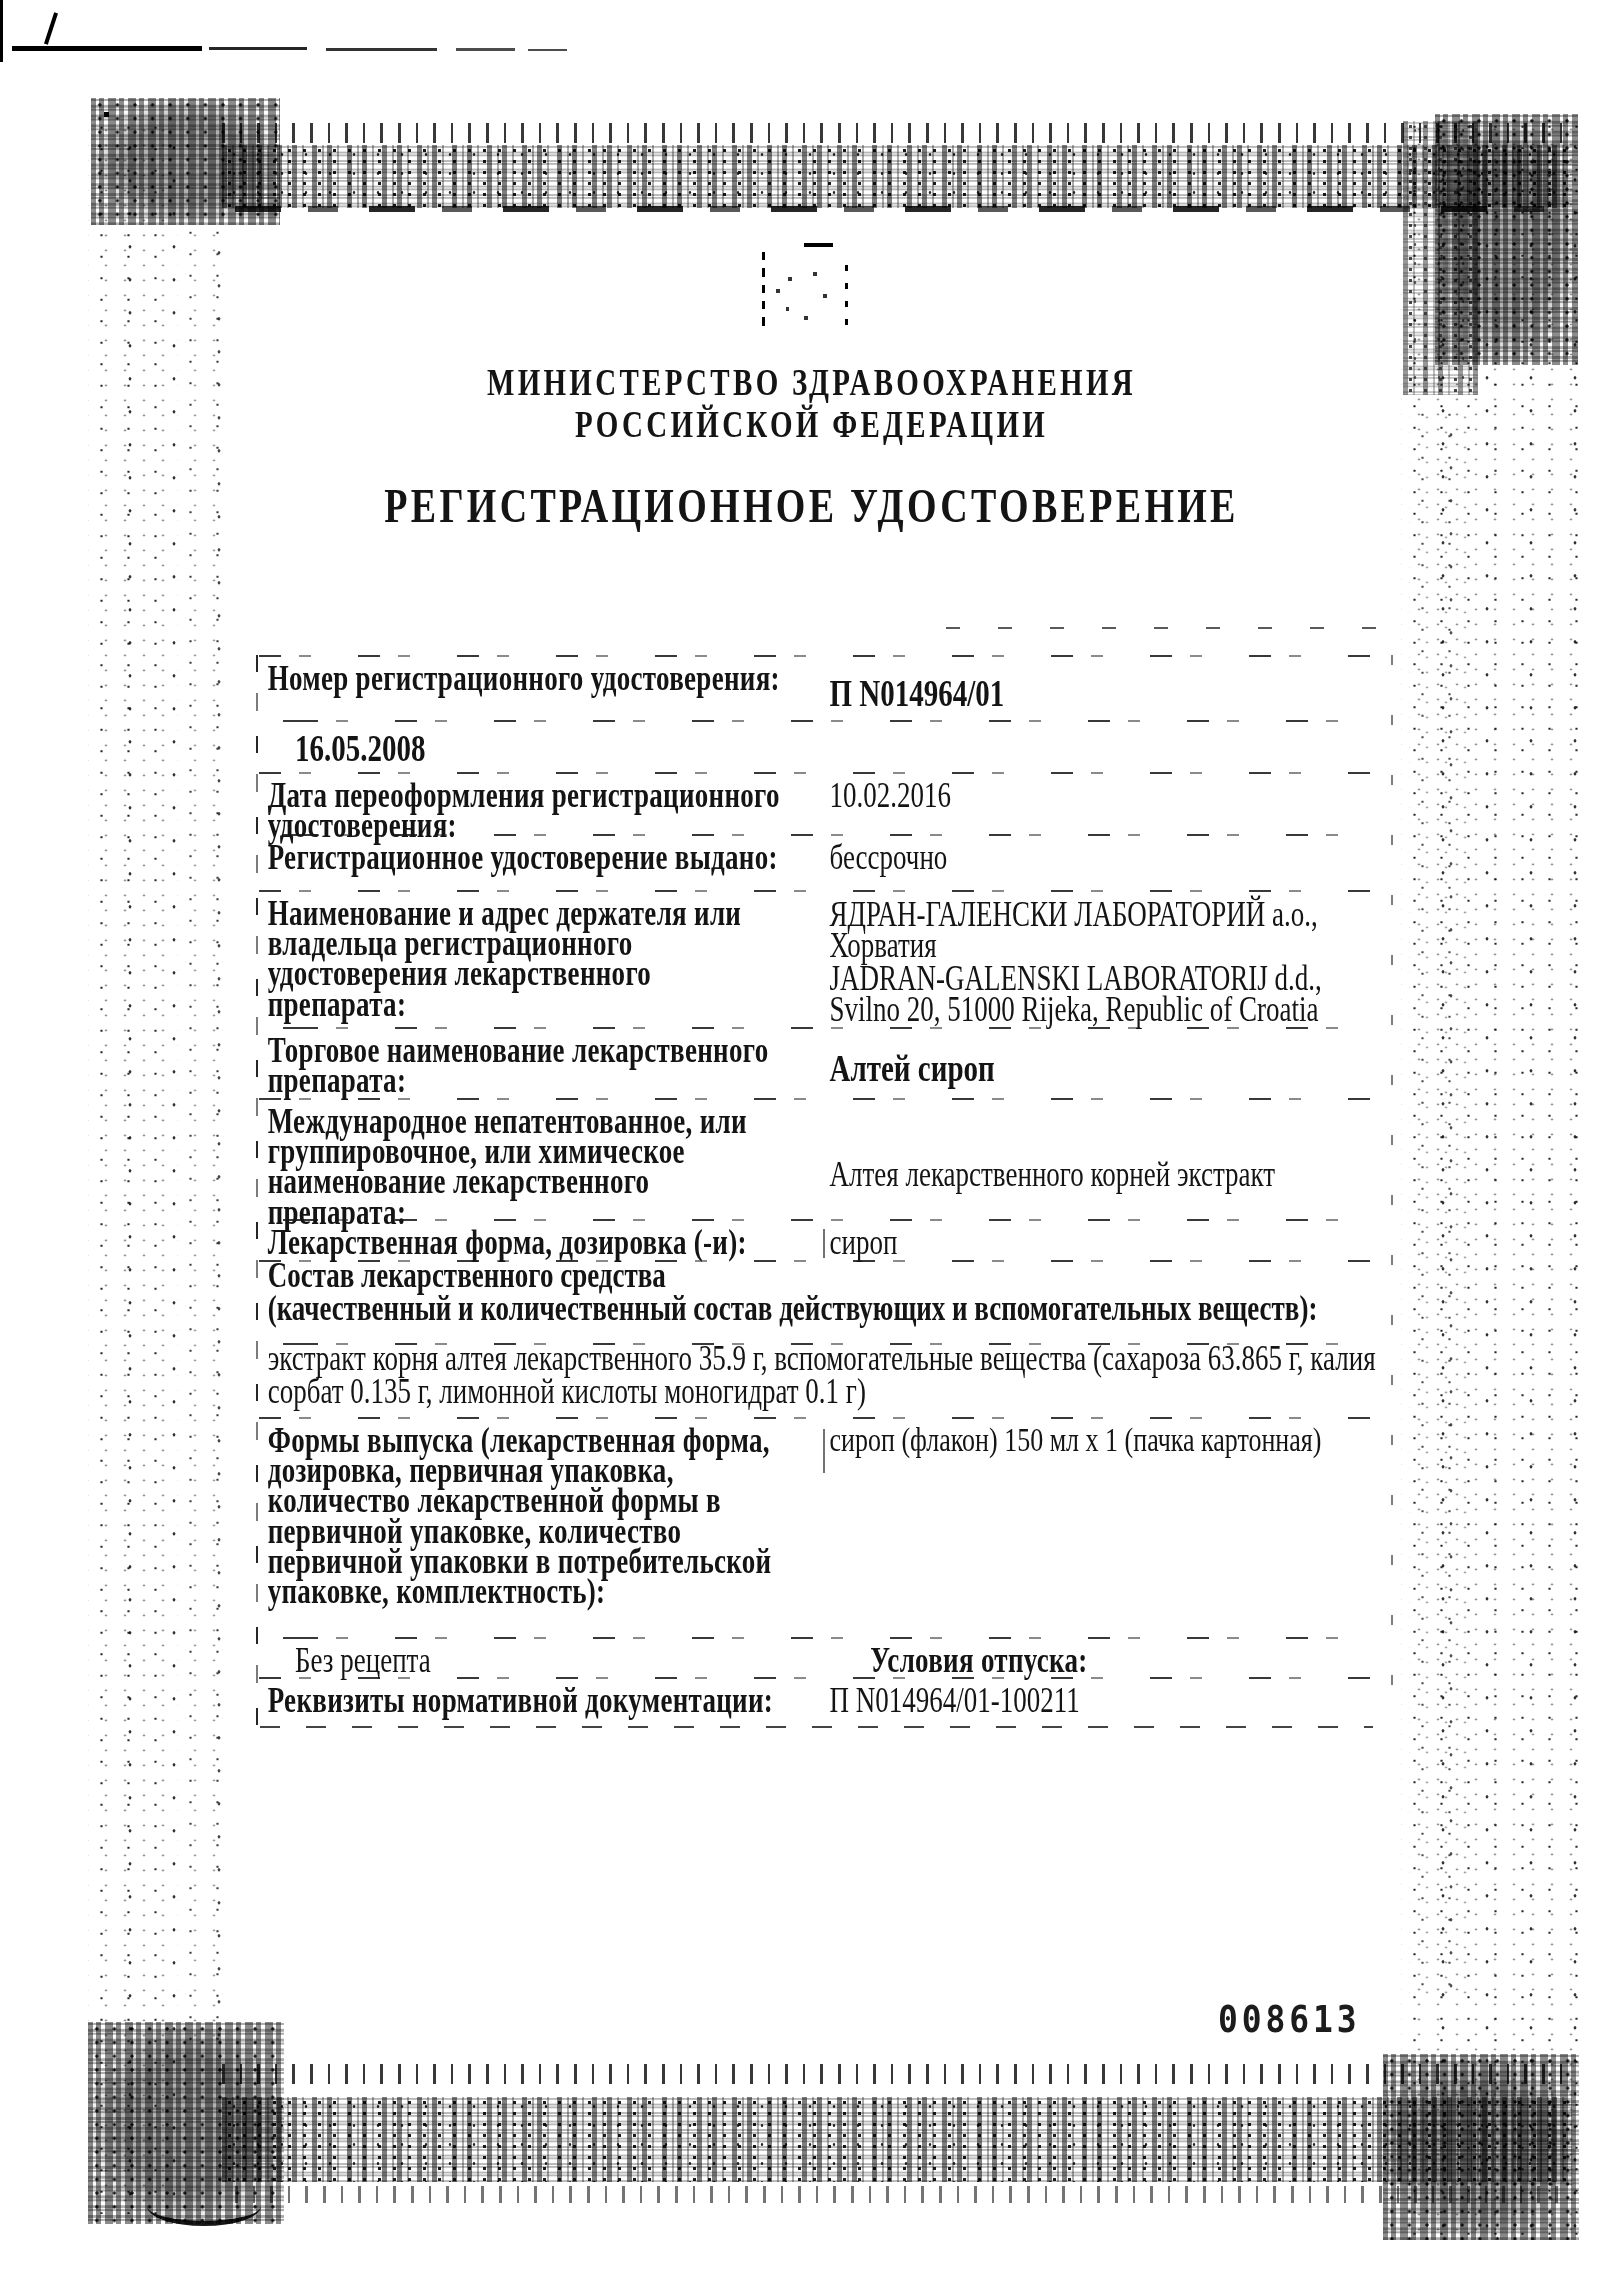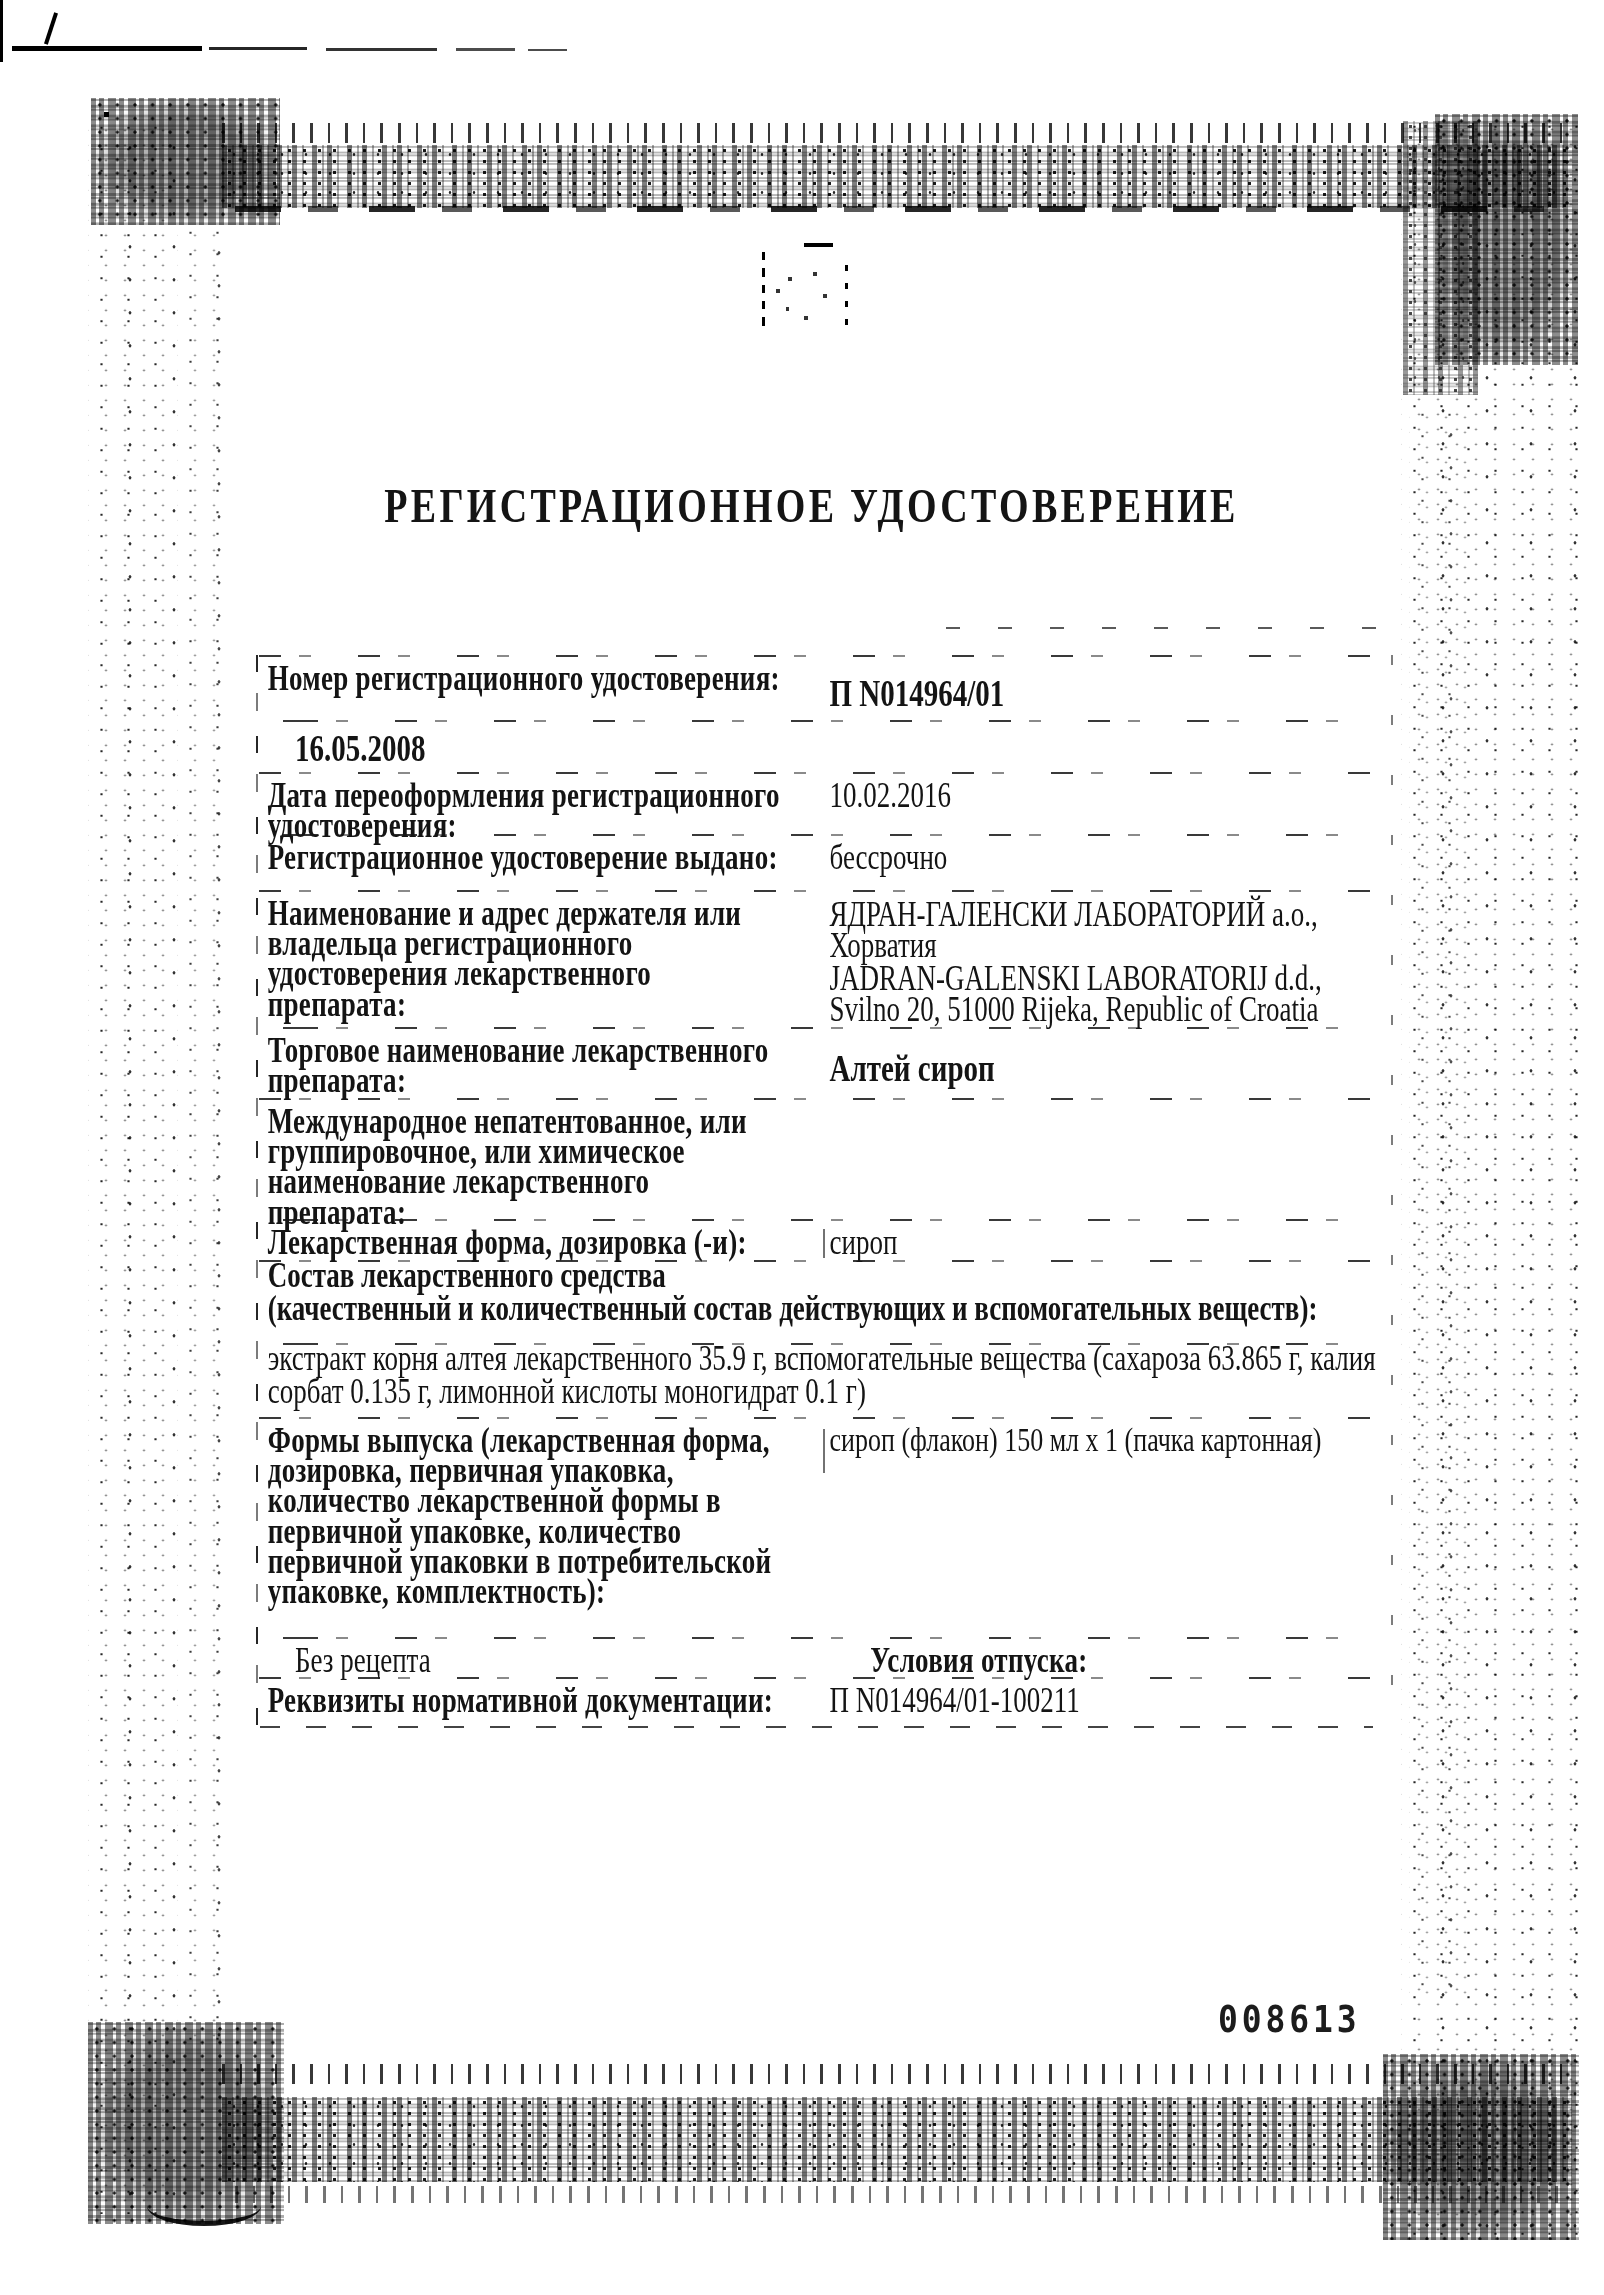--- a/index.html
+++ b/index.html
@@ -148,20 +148,24 @@
     <div class="vline-r"></div>
     <div class="topdash"></div>
     <div class="dot" style="left:26px;top:34px;"></div>
     <div class="dot" style="left:51px;top:29px;"></div>
     <div class="dot" style="left:61px;top:51px;"></div>
     <div class="dot" style="left:23.5px;top:64px;"></div>
     <div class="dot" style="left:42px;top:73px;"></div>
     <div class="dot" style="left:14.3px;top:46px;"></div>
   </div>
 
+  <div class="head-wrap ministry">
+    <div><span class="tx">МИНИСТЕРСТВО ЗДРАВООХРАНЕНИЯ</span></div>
+    <div><span class="tx">РОССИЙСКОЙ ФЕДЕРАЦИИ</span></div>
+  </div>
   <div class="head-wrap doc-title">
     <span class="tx">РЕГИСТРАЦИОННОЕ УДОСТОВЕРЕНИЕ</span>
   </div>
 
   <div class="nz" style="left:946px;top:627px;width:430px;height:2px;background-image:repeating-linear-gradient(90deg, rgba(20,20,20,.7) 0 14.3px, transparent 14.3px 52px);"></div>
 
   <div class="doc-table">
     <div class="tbl-left"></div>
     <div class="tbl-right"></div>
 
@@ -196,20 +200,21 @@
       </div>
     </div>
 
     <div class="row r5">
       <div class="cell label"><span class="tx">Торговое наименование лекарственного препарата:</span></div>
       <div class="cell value c b pt38"><span class="tx">Алтей сироп</span></div>
     </div>
 
     <div class="row r6">
       <div class="cell label"><span class="tx">Международное непатентованное, или группировочное, или химическое наименование лекарственного препарата:</span></div>
+      <div class="cell value c pt95"><span class="tx">Алтея лекарственного корней экстракт</span></div>
     </div>
 
     <div class="row r7">
       <div class="cell label"><span class="tx">Лекарственная форма, дозировка (-и):</span></div>
       <div class="cell value"><span class="tx">сироп</span></div>
     </div>
 
     <div class="row r8">
       <div class="full lbl">
         <span class="tx">

